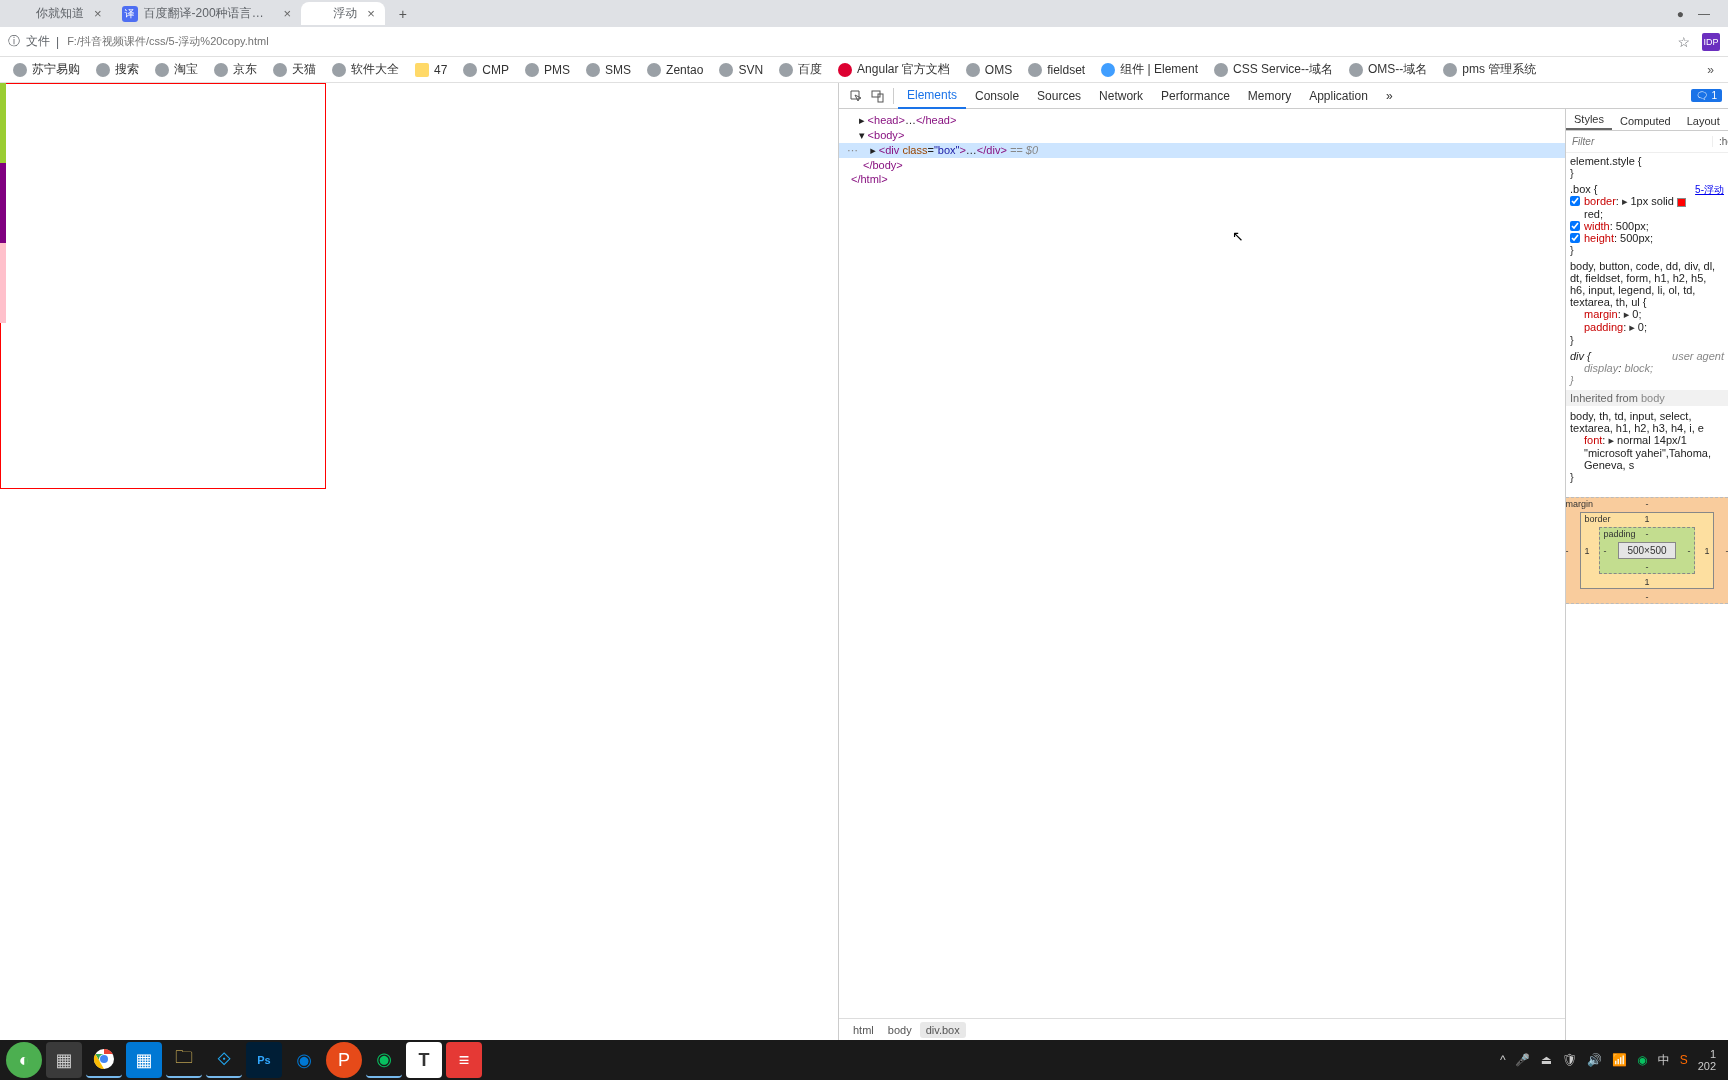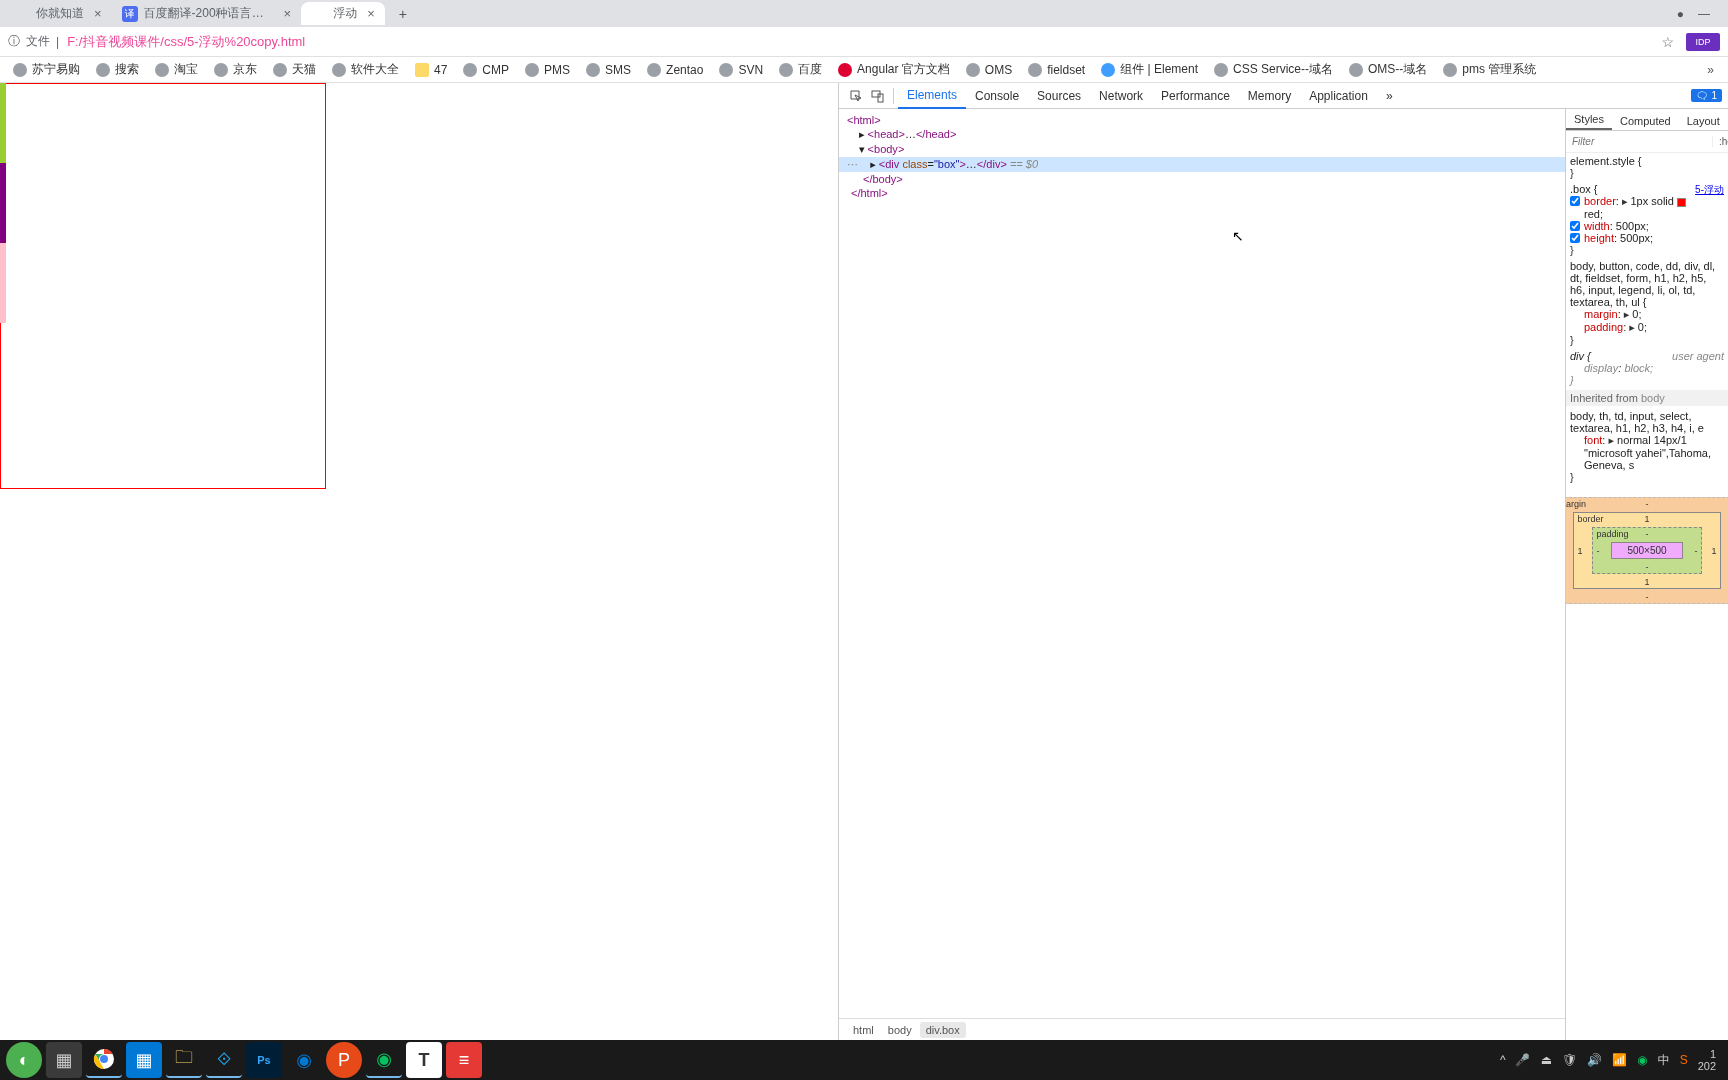--- a/index.html
+++ b/index.html
@@ -10,24 +10,24 @@
 .tab { display: flex; align-items: center; padding: 0 10px; height: 23px; font-size: 12px; color: #5f6368; position: relative; max-width: 200px; }
 .tab.active { background: #fff; border-radius: 8px 8px 0 0; }
 .tab .favicon { width: 16px; height: 16px; margin-right: 6px; display: inline-flex; align-items: center; justify-content: center; font-size: 10px; }
 .tab .title { white-space: nowrap; overflow: hidden; text-overflow: ellipsis; max-width: 130px; }
 .tab .close { margin-left: 10px; color: #666; font-size: 13px; }
 .tab-new { margin-left: 6px; padding: 0 8px; color: #555; font-size: 14px; }
 .tab-strip .win-ctrls { margin-left: auto; display: flex; gap: 14px; padding-right: 14px; color: #555; }
 
 .addr-bar { height: 30px; background: #fff; display: flex; align-items: center; padding: 0 8px; border-bottom: 1px solid #e0e0e0; gap: 8px; }
 .addr-info { display: flex; align-items: center; gap: 6px; color: #5f6368; font-size: 12px; }
-.addr-url { color: #ec4899; font-size: 13px; flex: 1; }
+.addr-url { color: #737373; font-size: 11px; flex: 1; }
 .addr-icons { display: flex; gap: 12px; color: #5f6368; align-items: center; }
 .star { font-size: 14px; }
-.ext-badge { width: 34px; height: 18px; background: #6b2fbf; color: #fff; font-size: 9px; display: flex; align-items: center; justify-content: center; border-radius: 2px; }
+.ext-badge { width: 18px; height: 18px; background: #6b2fbf; color: #fff; font-size: 9px; display: flex; align-items: center; justify-content: center; border-radius: 2px; }
 
 .bm-bar { height: 26px; background: #fff; display: flex; align-items: center; padding: 0 6px; border-bottom: 1px solid #e0e0e0; gap: 2px; }
 .bm-item { display: flex; align-items: center; gap: 5px; padding: 0 7px; font-size: 12px; color: #333; height: 22px; }
 .bm-icon { width: 14px; height: 14px; border-radius: 50%; background: #888; display: inline-block; }
 .bm-icon.gray { background: #9aa0a6; }
 .bm-icon.folder { background: #ffd968; border-radius: 2px; }
 .bm-icon.red { background: #dd0031; }
 .bm-icon.blue { background: #409eff; }
 .bm-more { margin-left: auto; padding: 0 8px; color: #555; }
 
@@ -82,21 +82,21 @@
 .swatch { display: inline-block; width: 9px; height: 9px; background: red; border: 1px solid #888; vertical-align: middle; margin-right: 2px; }
 .ua { color: #888; font-style: italic; }
 .inherit-hdr { background: #f1f1f1; padding: 2px 4px; margin: 4px -4px; color: #666; }
 .inherit-hdr .il { color: #888; }
 
 
 .box-model { padding: 10px 4px; display: flex; justify-content: center; }
 .bm-margin { background: #f9cc9d; border: 1px dashed #bbb; padding: 14px 18px; position: relative; font-size: 10px; color: #333; }
 .bm-border { background: #fddfa0; border: 1px solid #888; padding: 14px 18px; position: relative; }
 .bm-padding { background: #c3dd8f; border: 1px dashed #888; padding: 14px 18px; position: relative; }
-.bm-content { background: #f0abfc; border: 1px solid #888; padding: 2px 15px; text-align: center; }
+.bm-content { background: #e5e5e5; border: 1px solid #888; padding: 2px 8px; text-align: center; }
 .bm-label { position: absolute; top: 1px; left: 3px; font-size: 9px; }
 .bm-val { position: absolute; font-size: 9px; }
 .bm-val.t { top: 1px; left: 50%; transform: translateX(-50%); }
 .bm-val.b { bottom: 1px; left: 50%; transform: translateX(-50%); }
 .bm-val.l { left: 3px; top: 50%; transform: translateY(-50%); }
 .bm-val.r { right: 3px; top: 50%; transform: translateY(-50%); }
 
 
 .taskbar { position: absolute; bottom: 0; left: 0; right: 0; height: 40px; background: #1a1a1a; display: flex; align-items: center; padding: 0 4px; }
 .tb-item { width: 36px; height: 36px; display: flex; align-items: center; justify-content: center; margin: 0 2px; border-radius: 4px; font-size: 18px; }
@@ -262,21 +262,20 @@
       <div class="dt-tab">Memory</div>
       <div class="dt-tab">Application</div>
       <div class="dt-tab">»</div>
       <div class="dt-badge">🗨 <span>1</span></div>
     </div>
 
     <div class="dt-main">
 
       <div class="dom-panel">
         <div class="dom-tree">
-          <div class="dom-line" style="padding-left:8px"><span class="tag-bracket">&lt;</span><span class="tag-name">html</span><span class="tag-bracket">&gt;</span></div>
           <div class="dom-line" style="padding-left:20px">▸ <span class="tag-bracket">&lt;</span><span class="tag-name">head</span><span class="tag-bracket">&gt;</span><span>…</span><span class="tag-bracket">&lt;/</span><span class="tag-name">head</span><span class="tag-bracket">&gt;</span></div>
           <div class="dom-line" style="padding-left:20px">▾ <span class="tag-bracket">&lt;</span><span class="tag-name">body</span><span class="tag-bracket">&gt;</span></div>
           <div class="dom-line sel" style="padding-left:8px"><span style="color:#888">⋯</span>&nbsp;&nbsp;&nbsp;&nbsp;▸ <span class="tag-bracket">&lt;</span><span class="tag-name">div </span><span class="attr-name">class</span>=<span class="attr-val">"box"</span><span class="tag-bracket">&gt;</span>…<span class="tag-bracket">&lt;/</span><span class="tag-name">div</span><span class="tag-bracket">&gt;</span><span class="dom-hint"> == $0</span></div>
           <div class="dom-line" style="padding-left:24px"><span class="tag-bracket">&lt;/</span><span class="tag-name">body</span><span class="tag-bracket">&gt;</span></div>
           <div class="dom-line" style="padding-left:12px"><span class="tag-bracket">&lt;/</span><span class="tag-name">html</span><span class="tag-bracket">&gt;</span></div>
         </div>
         <div class="dom-crumbs">
           <span class="crumb">html</span>
           <span class="crumb">body</span>
           <span class="crumb active">div.box</span>

